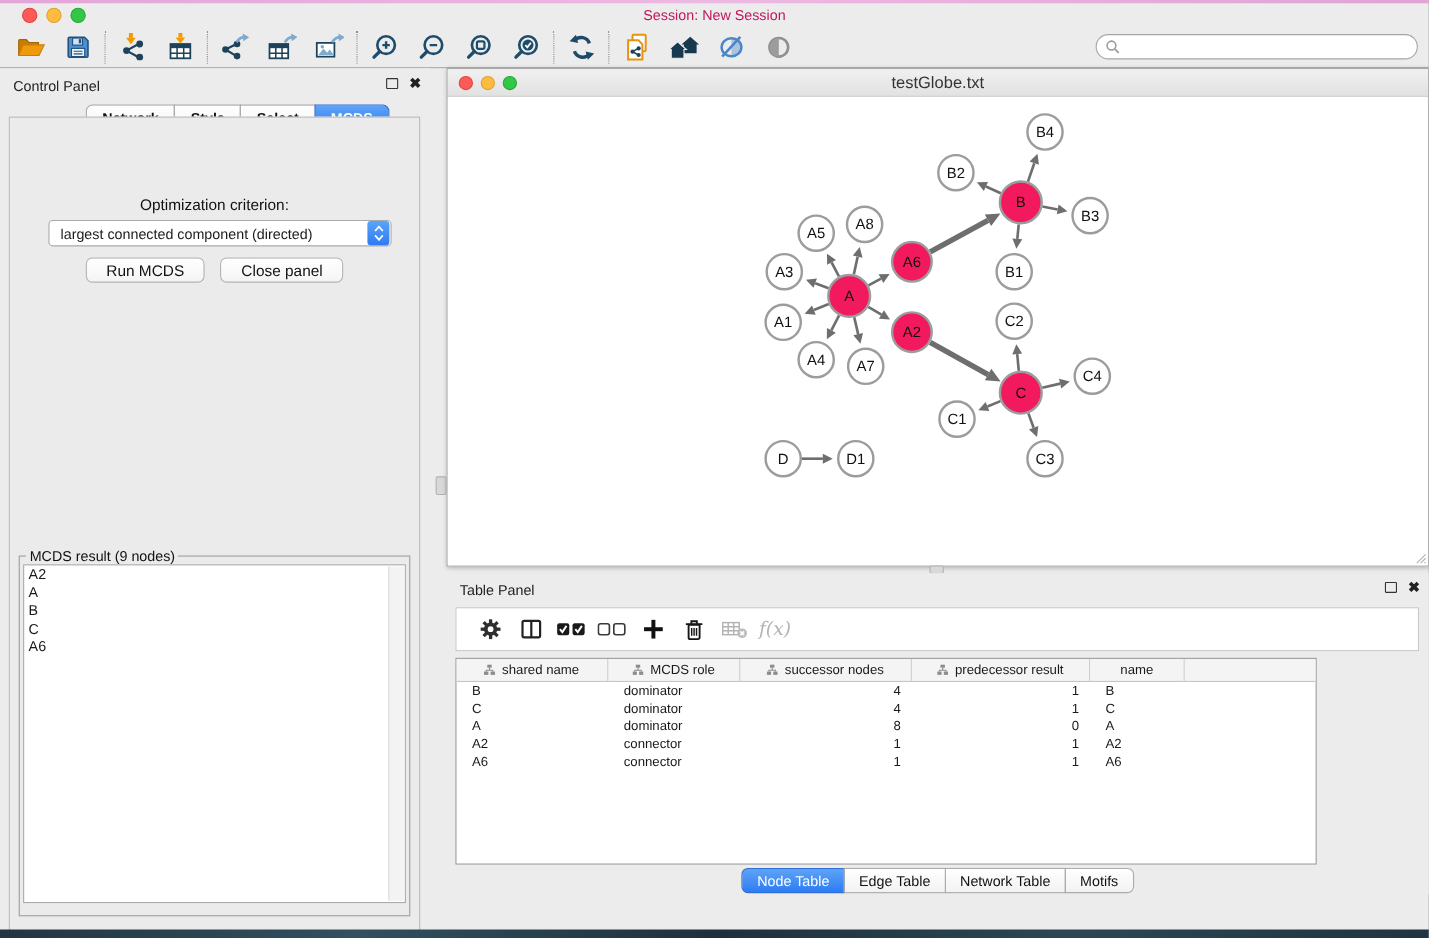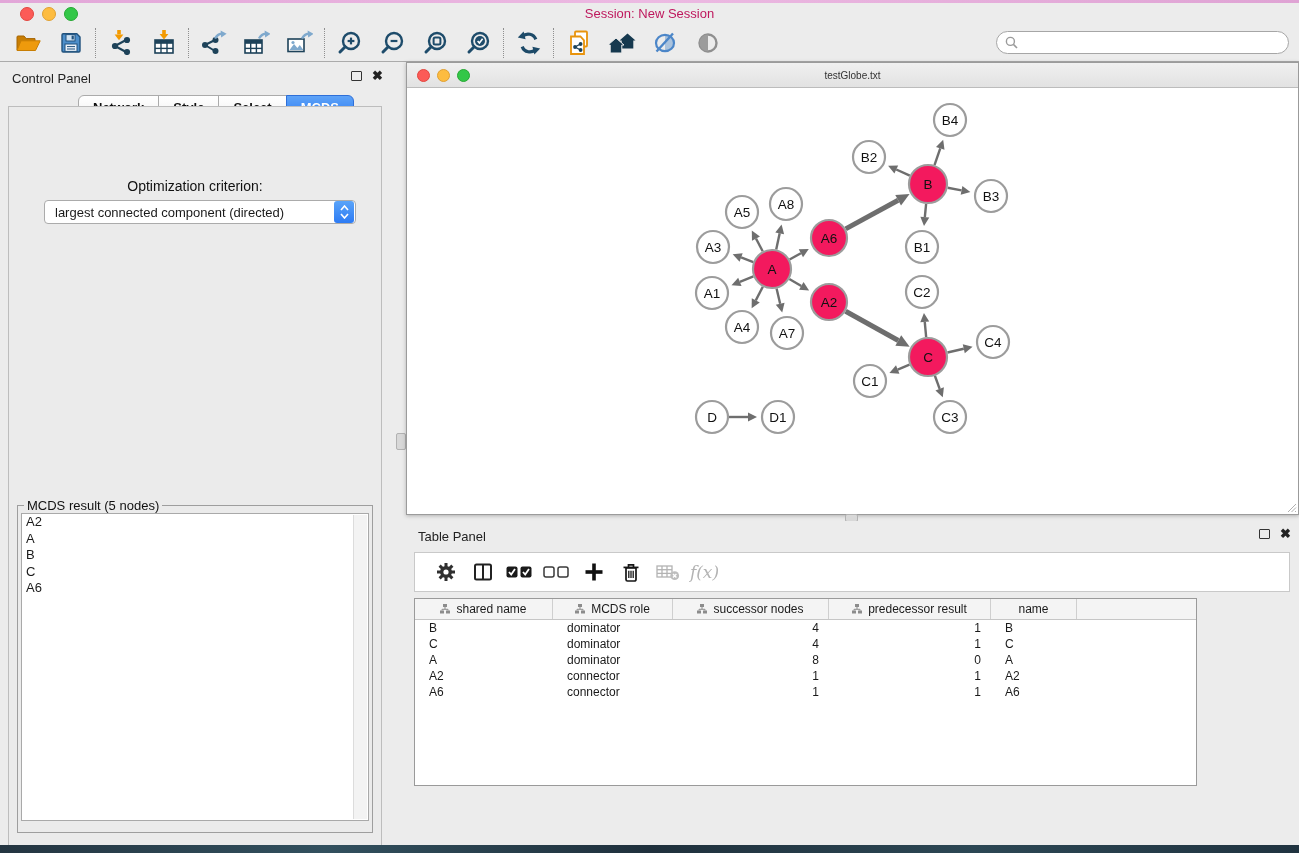--- a/index.html
+++ b/index.html
@@ -58,21 +58,21 @@
   .v-split{left:396px;top:433px;width:8px;height:15px;background:#D8D8D8;border:1px solid #B2B2B2;border-radius:2px;}
   .h-split{left:845px;top:514px;width:11px;height:6px;background:#D8D8D8;border:1px solid #B2B2B2;border-radius:2px;}
 
   
   .net-window{left:406px;top:62px;width:893px;height:453px;border:1px solid #9B9B9B;box-sizing:border-box;background:#fff;
               box-shadow:0 1px 4px rgba(0,0,0,0.25);}
   .nw-titlebar{position:absolute;left:0;top:0;width:100%;height:25px;background:linear-gradient(#F0F0F0,#E2E2E2);
                border-bottom:1px solid #BCBCBC;display:flex;align-items:center;box-sizing:border-box;}
   .nw-titlebar .traffic{margin-left:10px;gap:7px;}
   .nw-titlebar .tl{width:11px;height:11px;}
-  .nw-title{position:absolute;left:0;right:0;text-align:center;font-size:10px;color:#333;}
+  .nw-title{position:absolute;left:0;right:0;text-align:center;font-size:15px;color:#333;}
   .nw-canvas{position:absolute;left:0;top:25px;width:891px;height:426px;background:#fff;}
   .grip{position:absolute;right:1px;bottom:1px;}
 
   
   .table-panel{left:406px;top:521px;width:893px;height:292px;background:#ECECEC;}
   .tp-toolbar{position:absolute;left:8px;top:31px;width:876px;height:40px;background:#fff;border:1px solid #C9C9C9;
               display:flex;align-items:center;box-sizing:border-box;padding-left:12px;gap:0;text-align:center;}
   .tpbtn{width:37px;height:30px;display:flex;align-items:center;justify-content:center;}
   .fx{font-family:"DejaVu Serif",serif;font-style:italic;font-size:17px;color:#B3B3B3;}
   .tp-table{position:absolute;left:8px;top:77px;width:783px;height:188px;background:#fff;border:1px solid #9A9A9A;box-sizing:border-box;overflow:hidden;}
@@ -300,22 +300,26 @@
         <span class="dval">largest connected component (directed)</span>
         <span class="stepper">
           <svg width="9" height="6" viewBox="0 0 9 6">
               <path d="M1 5 L4.5 1 L8 5" fill="none" stroke="#fff" stroke-width="1.6"></path>
             </svg>
           <svg width="9" height="6" viewBox="0 0 9 6">
               <path d="M1 1 L4.5 5 L8 1" fill="none" stroke="#fff" stroke-width="1.6"></path>
             </svg>
         </span>
       </div>
+      <div class="btnrow">
+        <button class="pbtn">Run MCDS</button>
+        <button class="pbtn">Close panel</button>
+      </div>
       <fieldset class="result-box">
-        <legend>MCDS result (5 nodes)</legend>
+        <legend>MCDS result (9 nodes)</legend>
         <div class="result-list">
           <div id="mcds-list">
               <div class="result-item">A2</div>
               <div class="result-item">A</div>
               <div class="result-item">B</div>
               <div class="result-item">C</div>
               <div class="result-item">A6</div>
             </div>
           <div class="result-scrolltrack"></div>
         </div>
@@ -581,17 +585,23 @@
           </div>
           <div class="trow">
             <div class="td" style="width: 138px; text-align: left; padding: 0px 0px 0px 14px;">A6</div>
             <div class="td" style="width: 120px; text-align: left; padding: 0px 0px 0px 14px;">connector</div>
             <div class="td" style="width: 156px; text-align: right; padding: 0px 10px 0px 0px;">1</div>
             <div class="td" style="width: 162px; text-align: right; padding: 0px 10px 0px 0px;">1</div>
             <div class="td" style="width: 86px; text-align: left; padding: 0px 0px 0px 14px;">A6</div>
           </div>
         </div>
     </div>
+    <div class="tp-tabs" id="table-tabs">
+        <div class="tp-tab sel">Node Table</div>
+        <div class="tp-tab">Edge Table</div>
+        <div class="tp-tab">Network Table</div>
+        <div class="tp-tab">Motifs</div>
+      </div>
   </div>
 
 
   <div class="abs desktop-bottom"></div>
 </div>
 
 </body></html>

